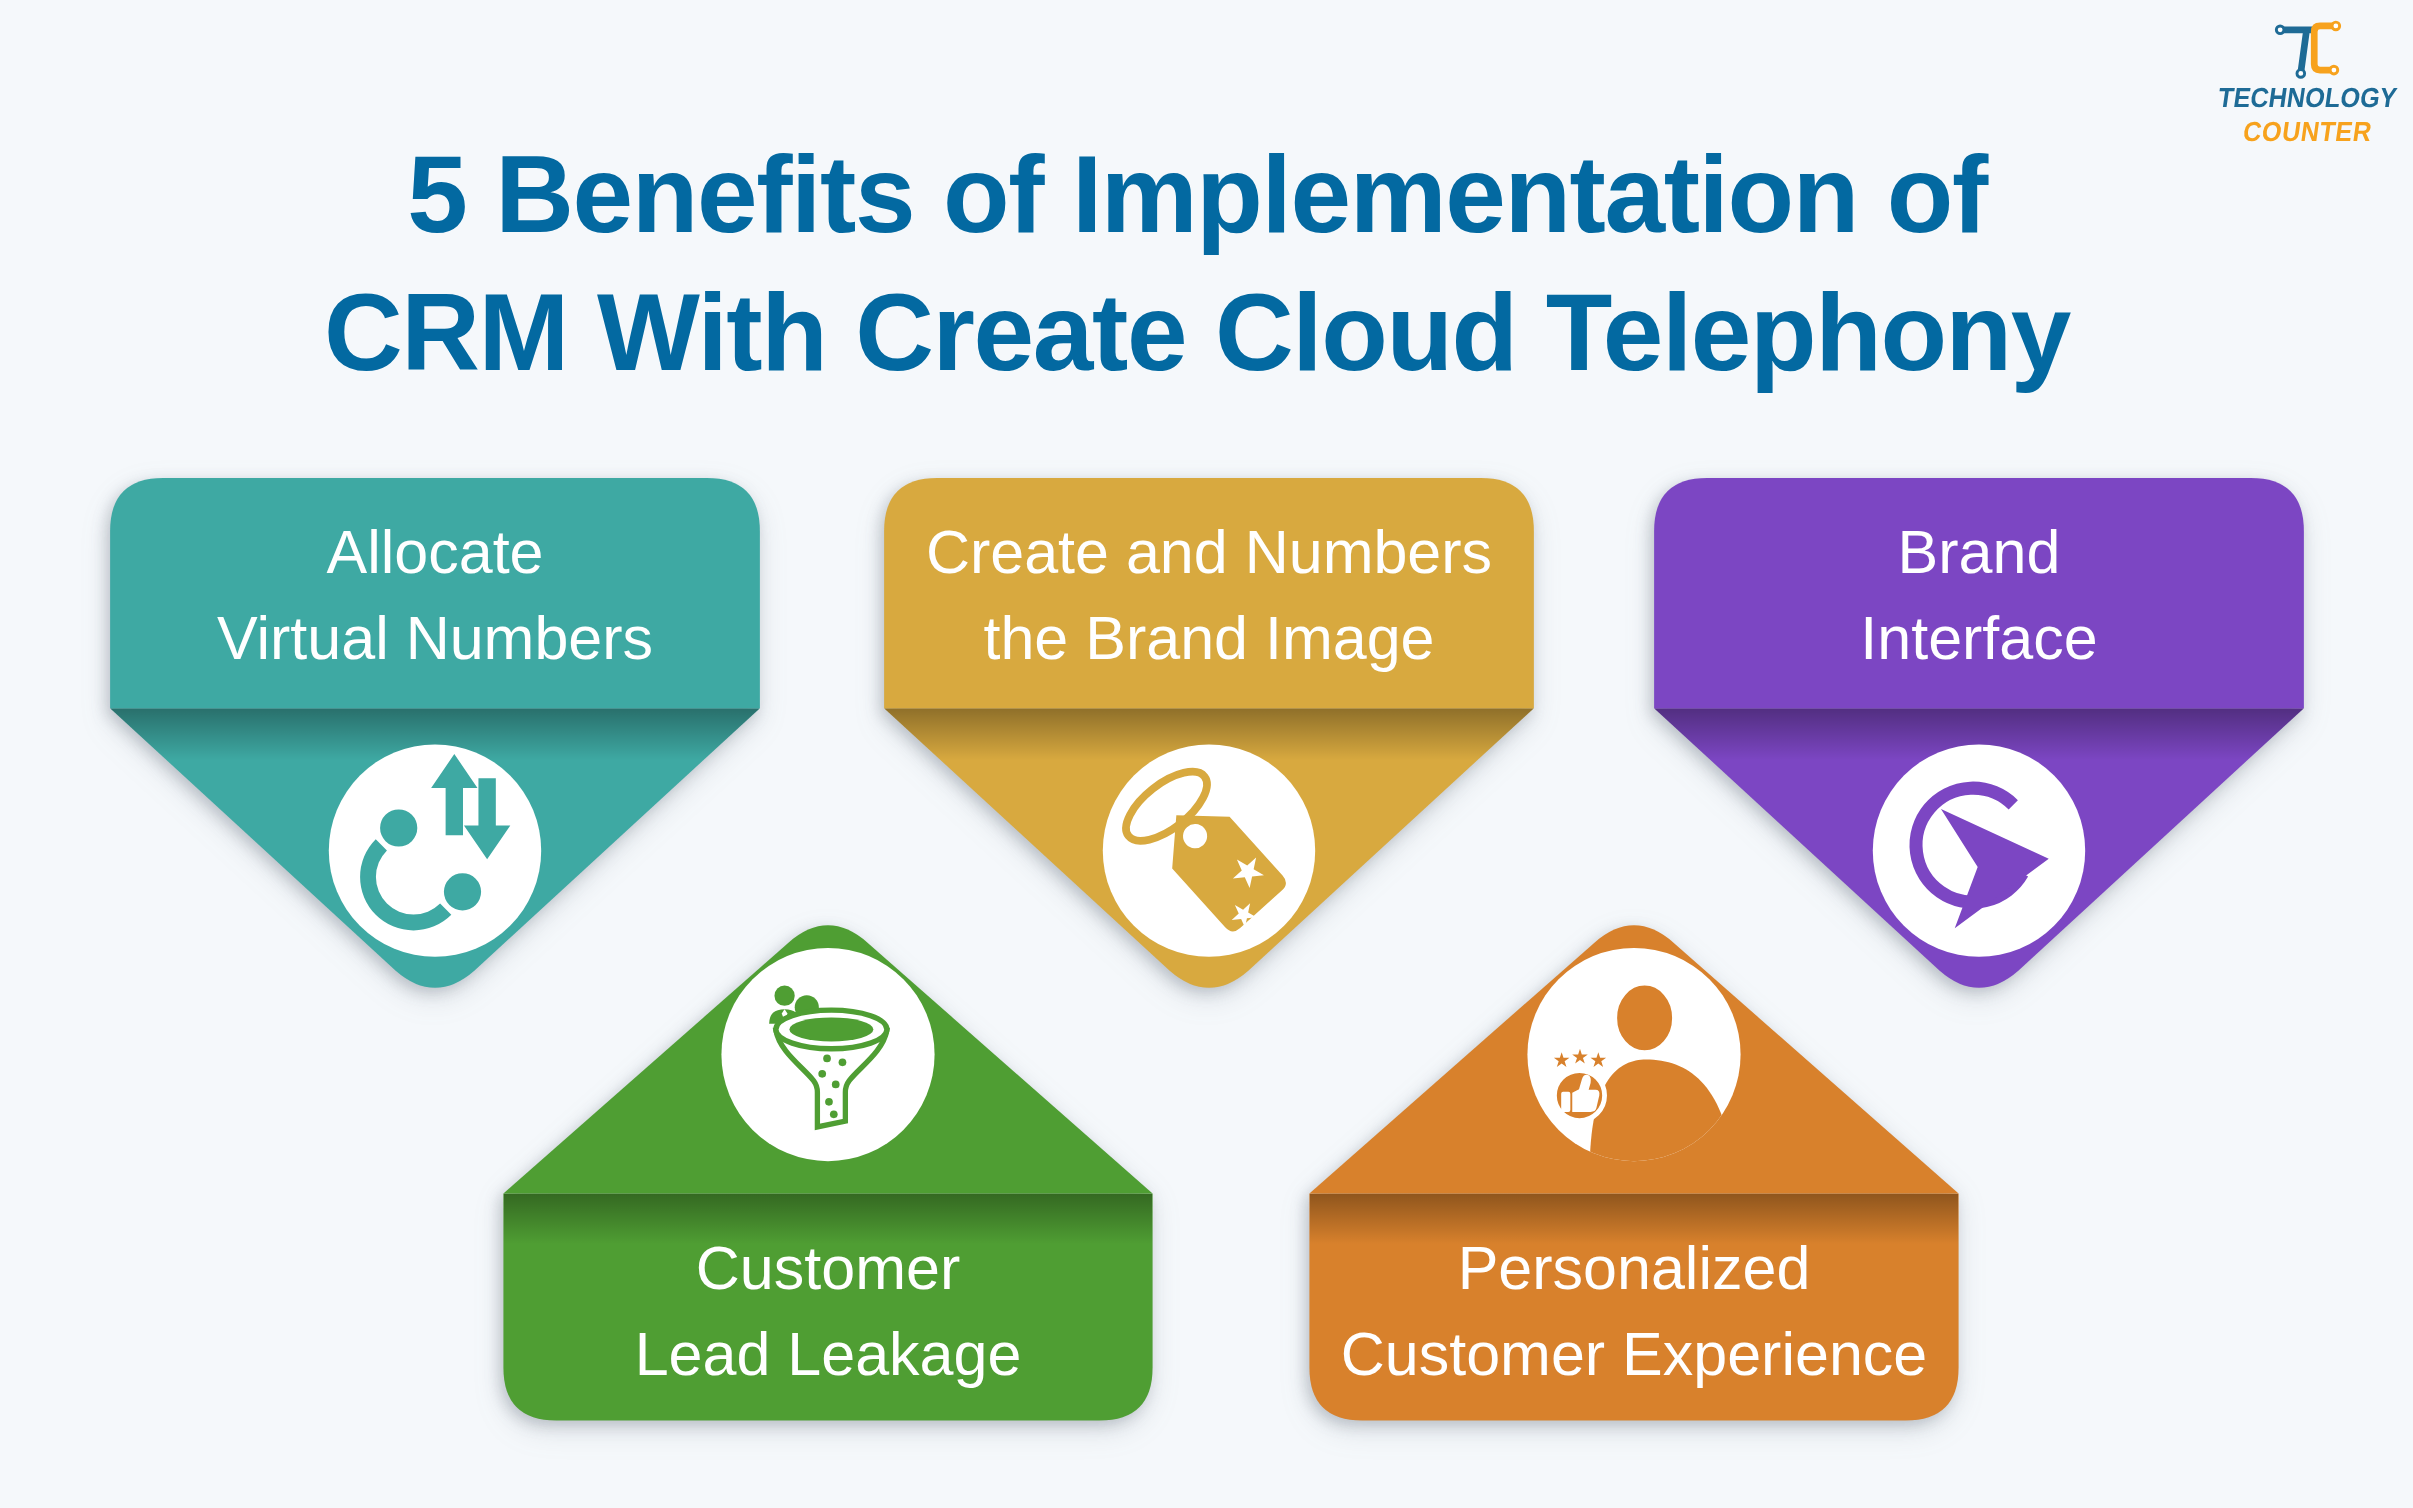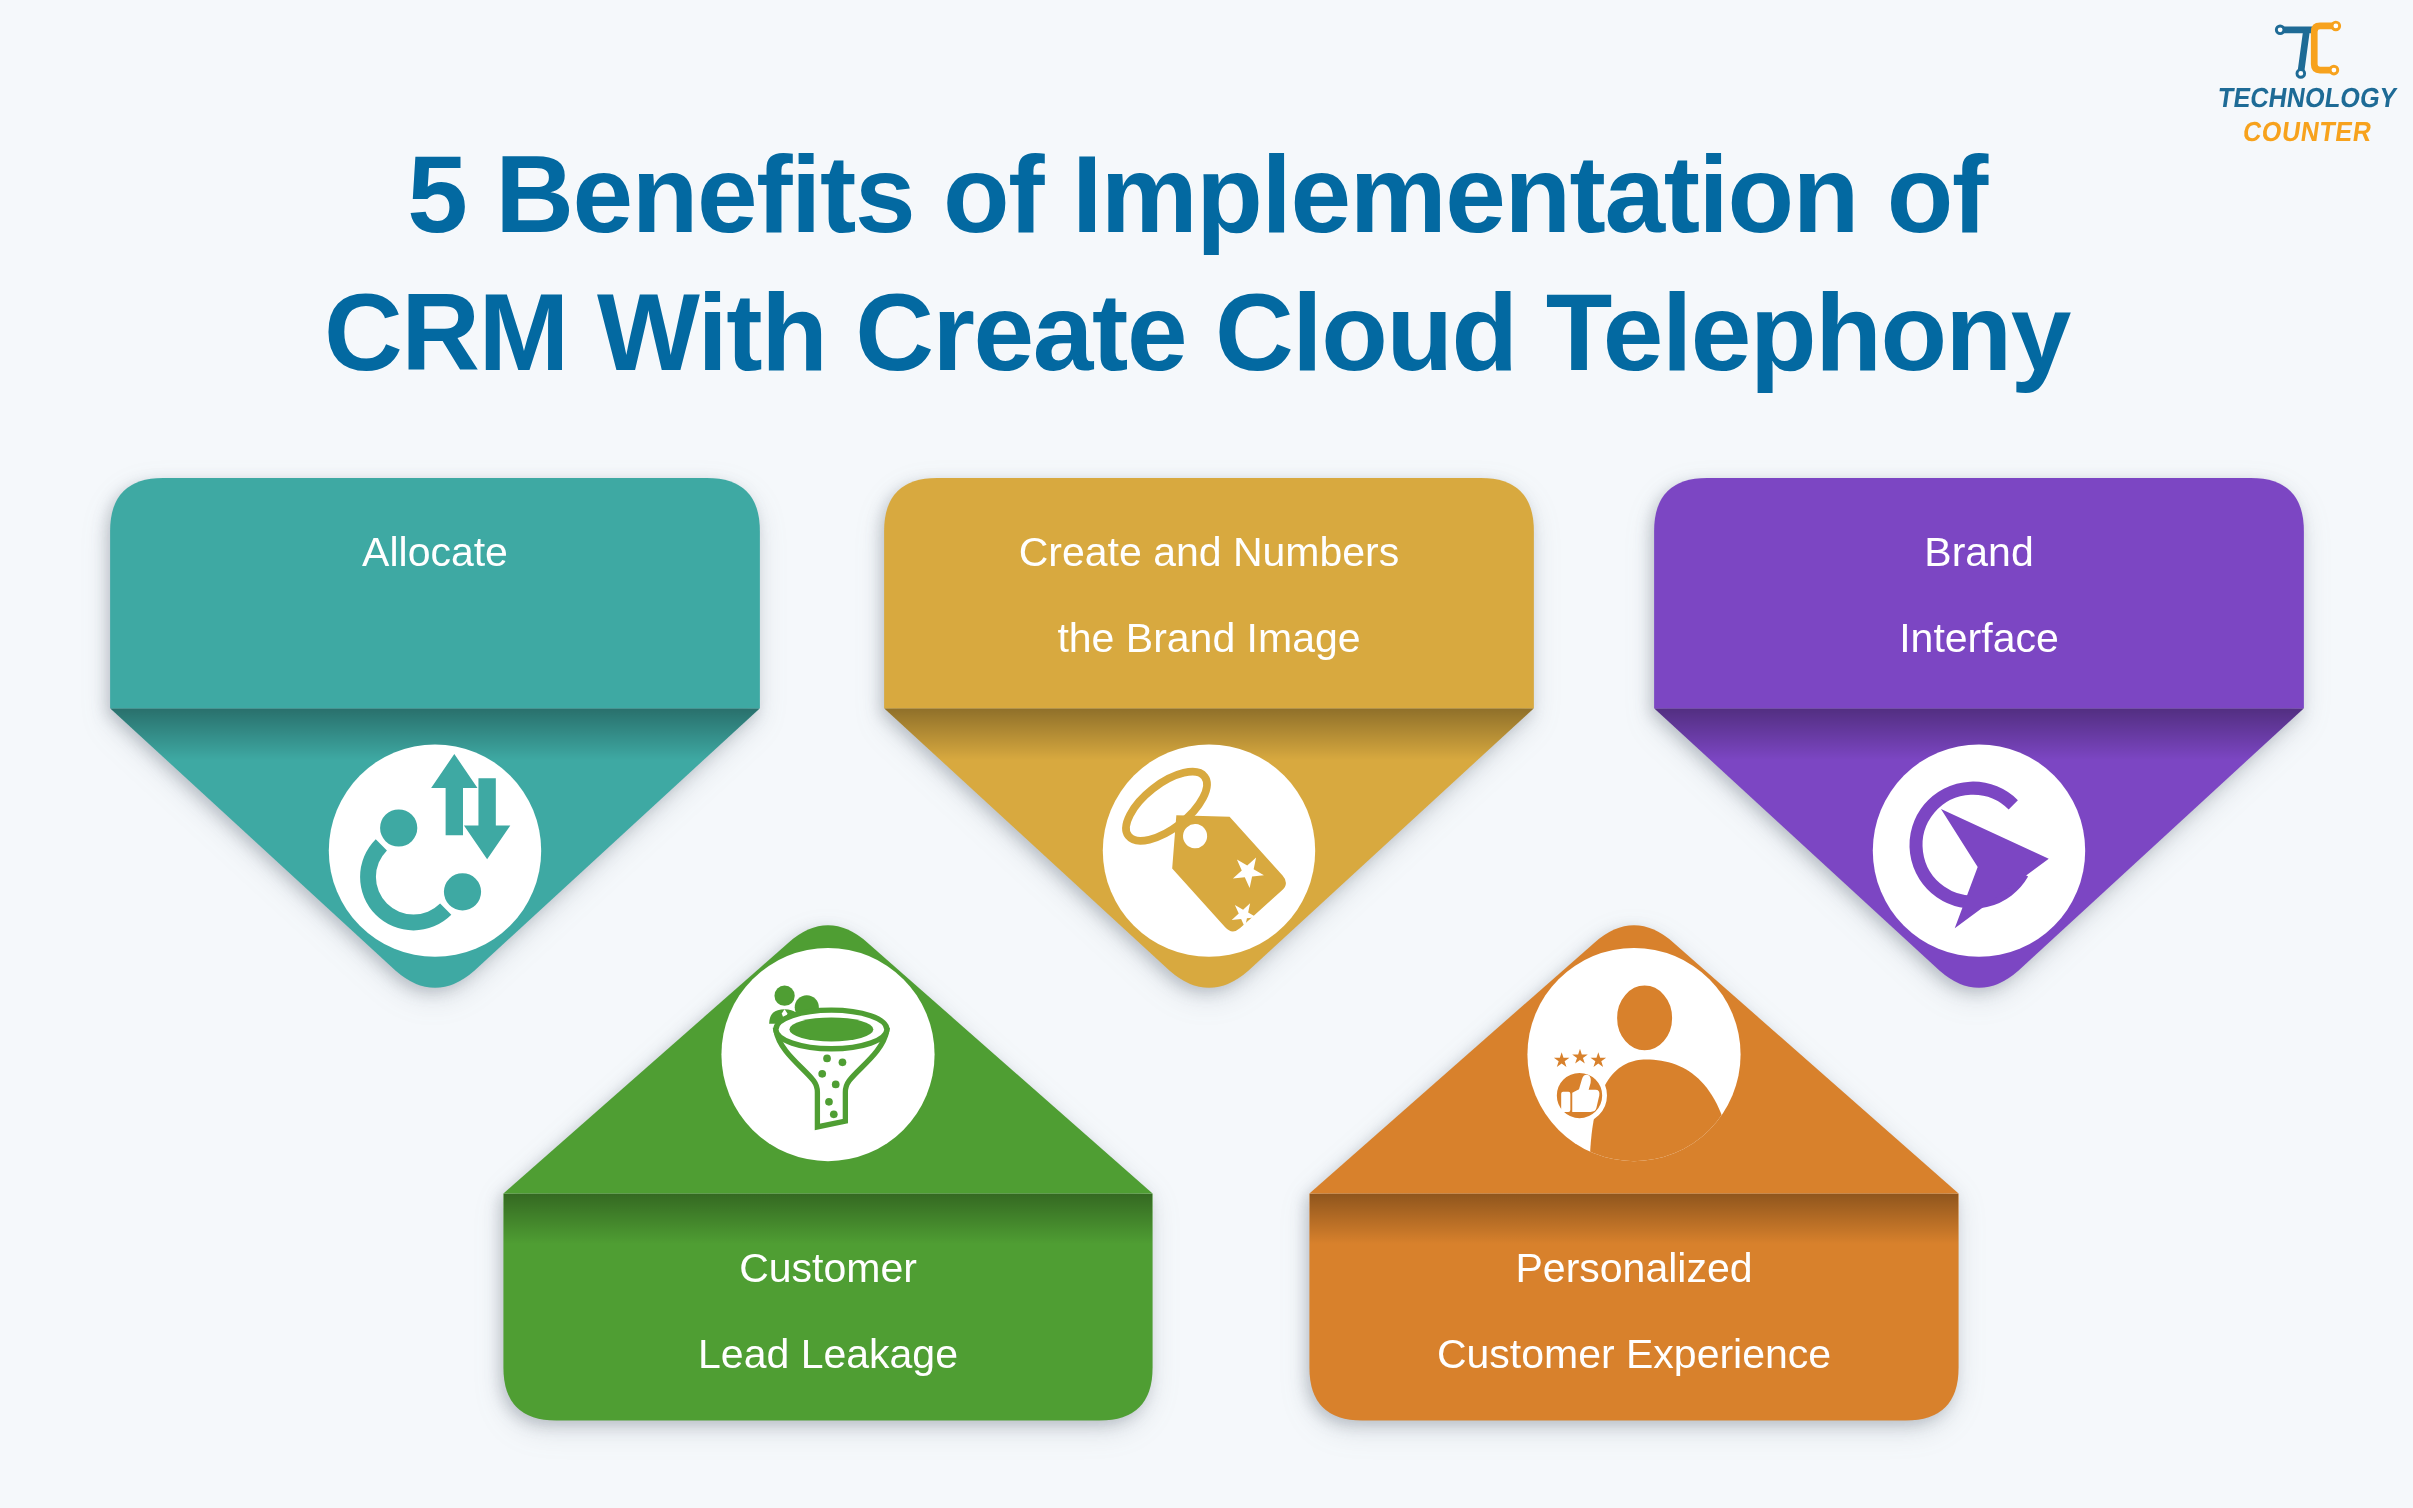--- a/index.html
+++ b/index.html
@@ -13,21 +13,21 @@
     text-align:center;color:#0369a1;font-weight:bold;
     font-size:109px;line-height:138px;letter-spacing:-1.4px;
   }
   .card{position:absolute;}
   .card svg.shape{
     position:absolute;left:0;top:0;overflow:visible;
     filter:drop-shadow(-3.9px 5.8px 6.8px rgba(90,100,115,.28)) drop-shadow(0 9.7px 13.5px rgba(90,100,115,.16));
   }
   .card-label{
     position:absolute;width:650px;text-align:center;color:#ffffff;
-    font-size:41px;line-height:86px;font-weight:normal;letter-spacing:0;
+    font-size:61px;line-height:86px;font-weight:normal;letter-spacing:0;
   }
   .logo{position:absolute;left:2206px;top:14.5px;width:203px;text-align:center;}
   .logo .mono{display:block;margin:0 auto;}
   .logo .t1{font-size:27.5px;font-weight:bold;letter-spacing:0;transform:skewX(-8deg) scaleX(.92);}
   .logo .t2{font-size:27.5px;font-weight:bold;letter-spacing:0.5px;margin-top:2.9px;transform:skewX(-8deg) scaleX(.92);}
 </style>
 </head>
 <body style="background: rgb(245, 248, 251);">
 
 <div class="title">
@@ -73,20 +73,21 @@
       <path d="M108,18 L60,-52 H90 V-150 H126 V-52 H156 Z"></path>
       <g transform="translate(-30,40) rotate(45) scale(0.82)">
         <path d="M-135,-25 A135,135 0 0 1 135,-25 L95,-25 A95,95 0 0 0 -95,-25 Z" transform="scale(1,-1)"></path>
         <circle cx="-114" cy="-36" r="47"></circle>
         <circle cx="114" cy="-36" r="47"></circle>
       </g>
     </g>
   </svg>
   <div class="card-label" style="left:0;top:31px">
     <div>Allocate</div>
+    <div>Virtual Numbers</div>
   </div>
 </div>
 
 <div class="card" style="left:884px;top:478px;width:650px;height:541px">
   <svg class="shape" width="650" height="531" viewBox="0 0 1346 1100">
     <defs>
       <linearGradient id="fold1" x1="0" y1="477" x2="0" y2="585" gradientUnits="userSpaceOnUse">
         <stop offset="0" stop-color="#000" stop-opacity=".34"></stop>
           <stop offset="1" stop-color="#000" stop-opacity="0"></stop>
       </linearGradient>

